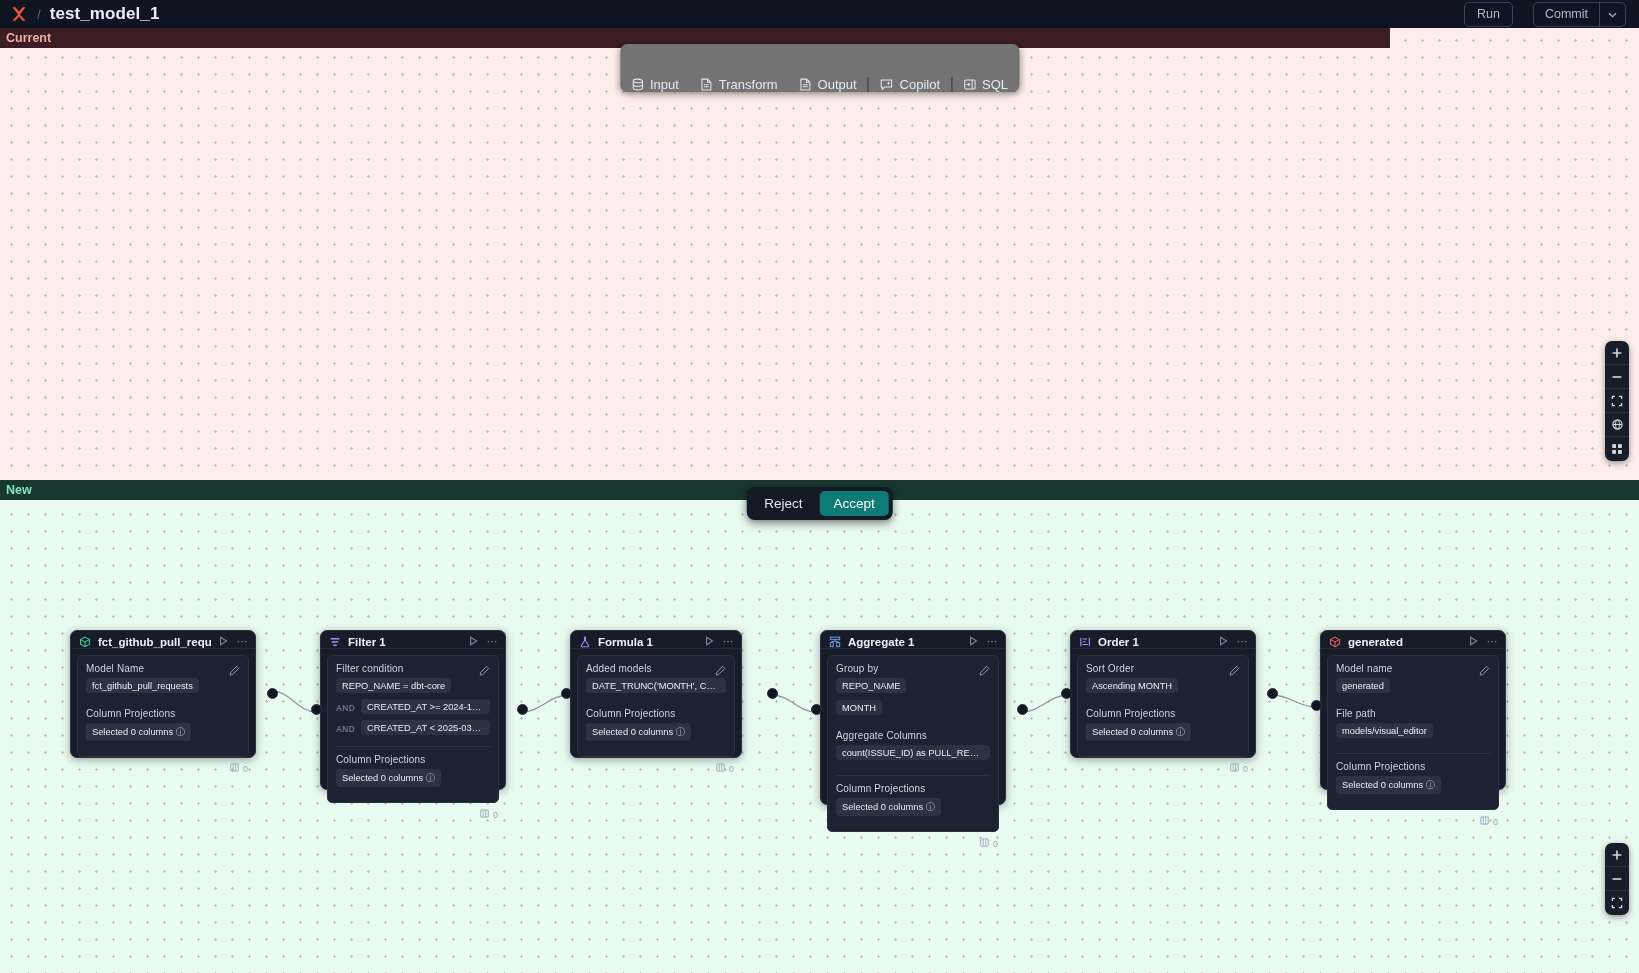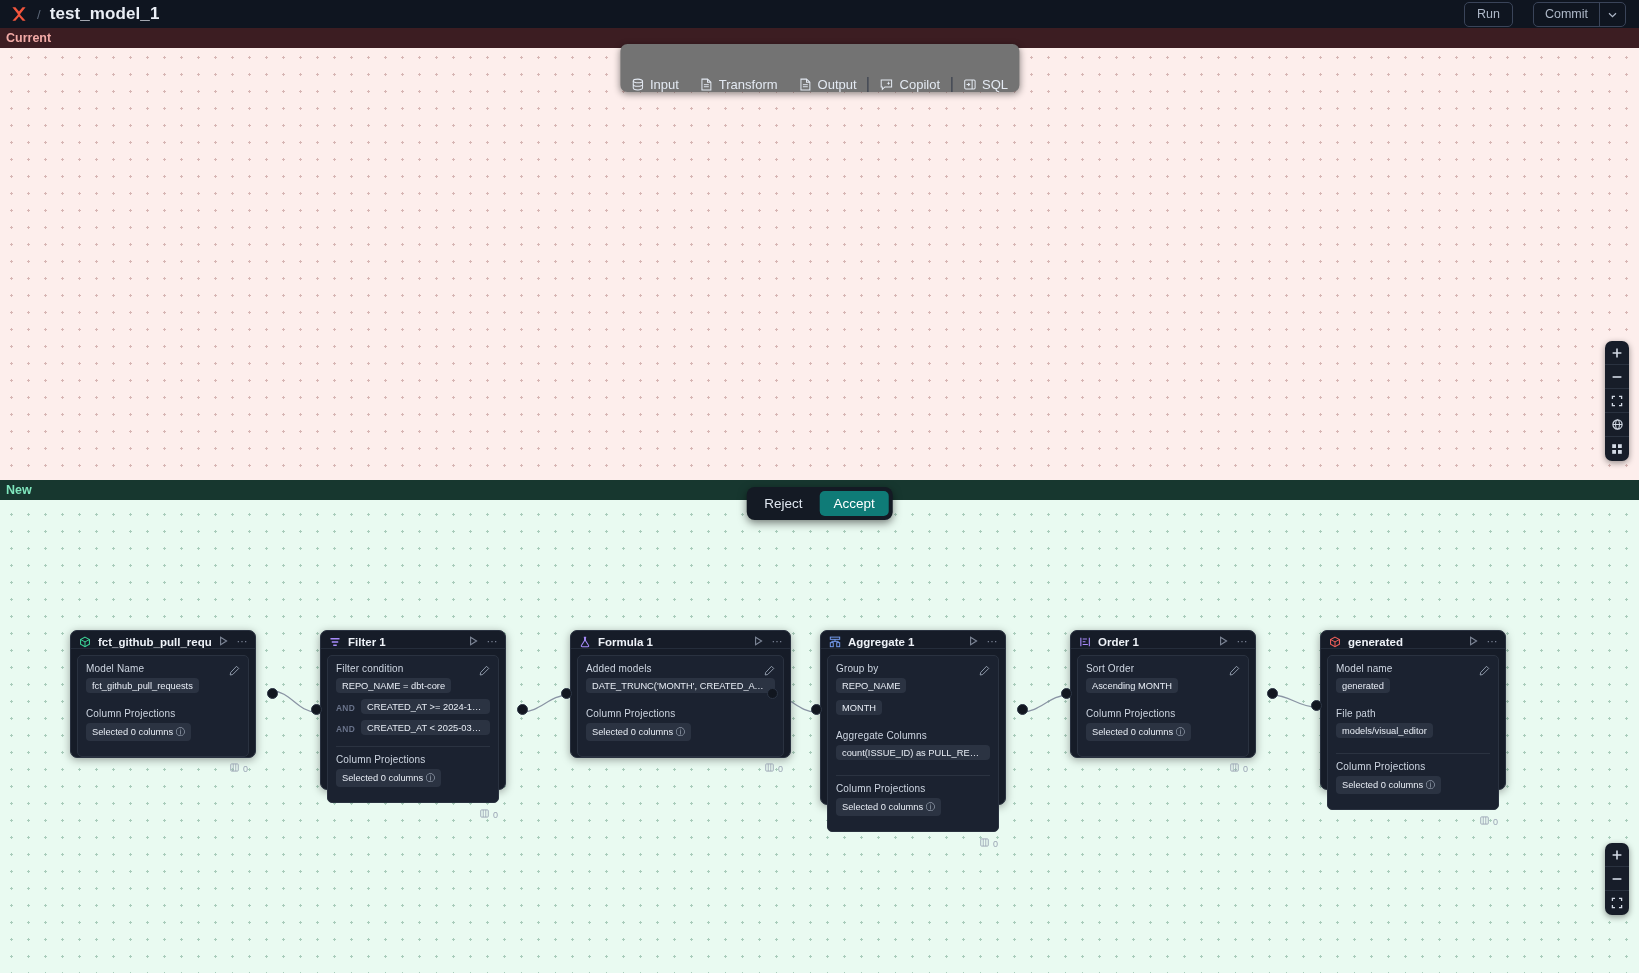--- a/index.html
+++ b/index.html
@@ -35,21 +35,21 @@
      background-image:radial-gradient(#d7b6b4 1.05px, transparent 1.05px);
      background-size:17px 17px; background-position:3px 4px; }
   .pane-new{ top:480px; height:493px; background:#e9faf1;
      background-image:radial-gradient(#a9ccbb 1.05px, transparent 1.05px);
      background-size:17px 17px; background-position:3px 9px; }
 
   .pane-label{
     position:absolute; left:0; height:20px; display:flex; align-items:center;
     padding:0 6px; font-size:12.5px; font-weight:bold; z-index:30;
   }
-  .label-current{ top:28px; width:1639px; background:#3c1d22; color:#f2aaa6; }
+  .label-current{ top:28px; width:1390px; background:#3c1d22; color:#f2aaa6; }
   .label-new{ top:480px; width:1639px; background:#17372f; color:#7fe6bd; }
 
   
   .mode-toolbar{
     position:absolute; top:44px; left:50%; transform:translateX(-50%);
     height:48px; background:#737373; border-radius:7px;
     display:flex; align-items:flex-end; z-index:55;
     box-shadow:0 2px 7px rgba(0,0,0,.45);
   }
   .mode-item{
@@ -339,21 +339,21 @@
             <rect x="0.8" y="1" width="8.4" height="8" rx="1" stroke="#9aa4b4" stroke-width="1" fill="none"></rect>
             <path d="M3.6 1 V9 M6.4 1 V9" stroke="#9aa4b4" stroke-width="0.9"></path>
           </svg>
       </span>
       <span>0</span>
     </div>
   </div>
   <div class="handle" style="left:311px; top:704px;"></div>
   <div class="handle" style="left:517px; top:704px;"></div>
 
-  <div class="node" style="left:570px; top:630px; width:221px; height:128px;">
+  <div class="node" style="left:570px; top:630px; width:172px; height:128px;">
     <div class="node-head">
       <span class="node-ico">
         <svg width="12" height="12" viewBox="0 0 13 13">
             <path d="M5.2 1.4 H7.8 M6 1.4 V5 L2.6 10.2 C2.2 10.9 2.6 11.6 3.4 11.6 H9.6 C10.4 11.6 10.8 10.9 10.4 10.2 L7 5 V1.4" stroke="#a78bfa" stroke-width="1.1" fill="none"></path>
           </svg>
       </span>
       <span class="node-title">Formula 1</span>
       <span class="node-run">
         <svg width="9" height="10" viewBox="0 0 9 10">
             <path d="M1.6 1.2 L7.6 5 L1.6 8.8 Z" stroke="#7e8798" stroke-width="1.1" fill="none"></path>

